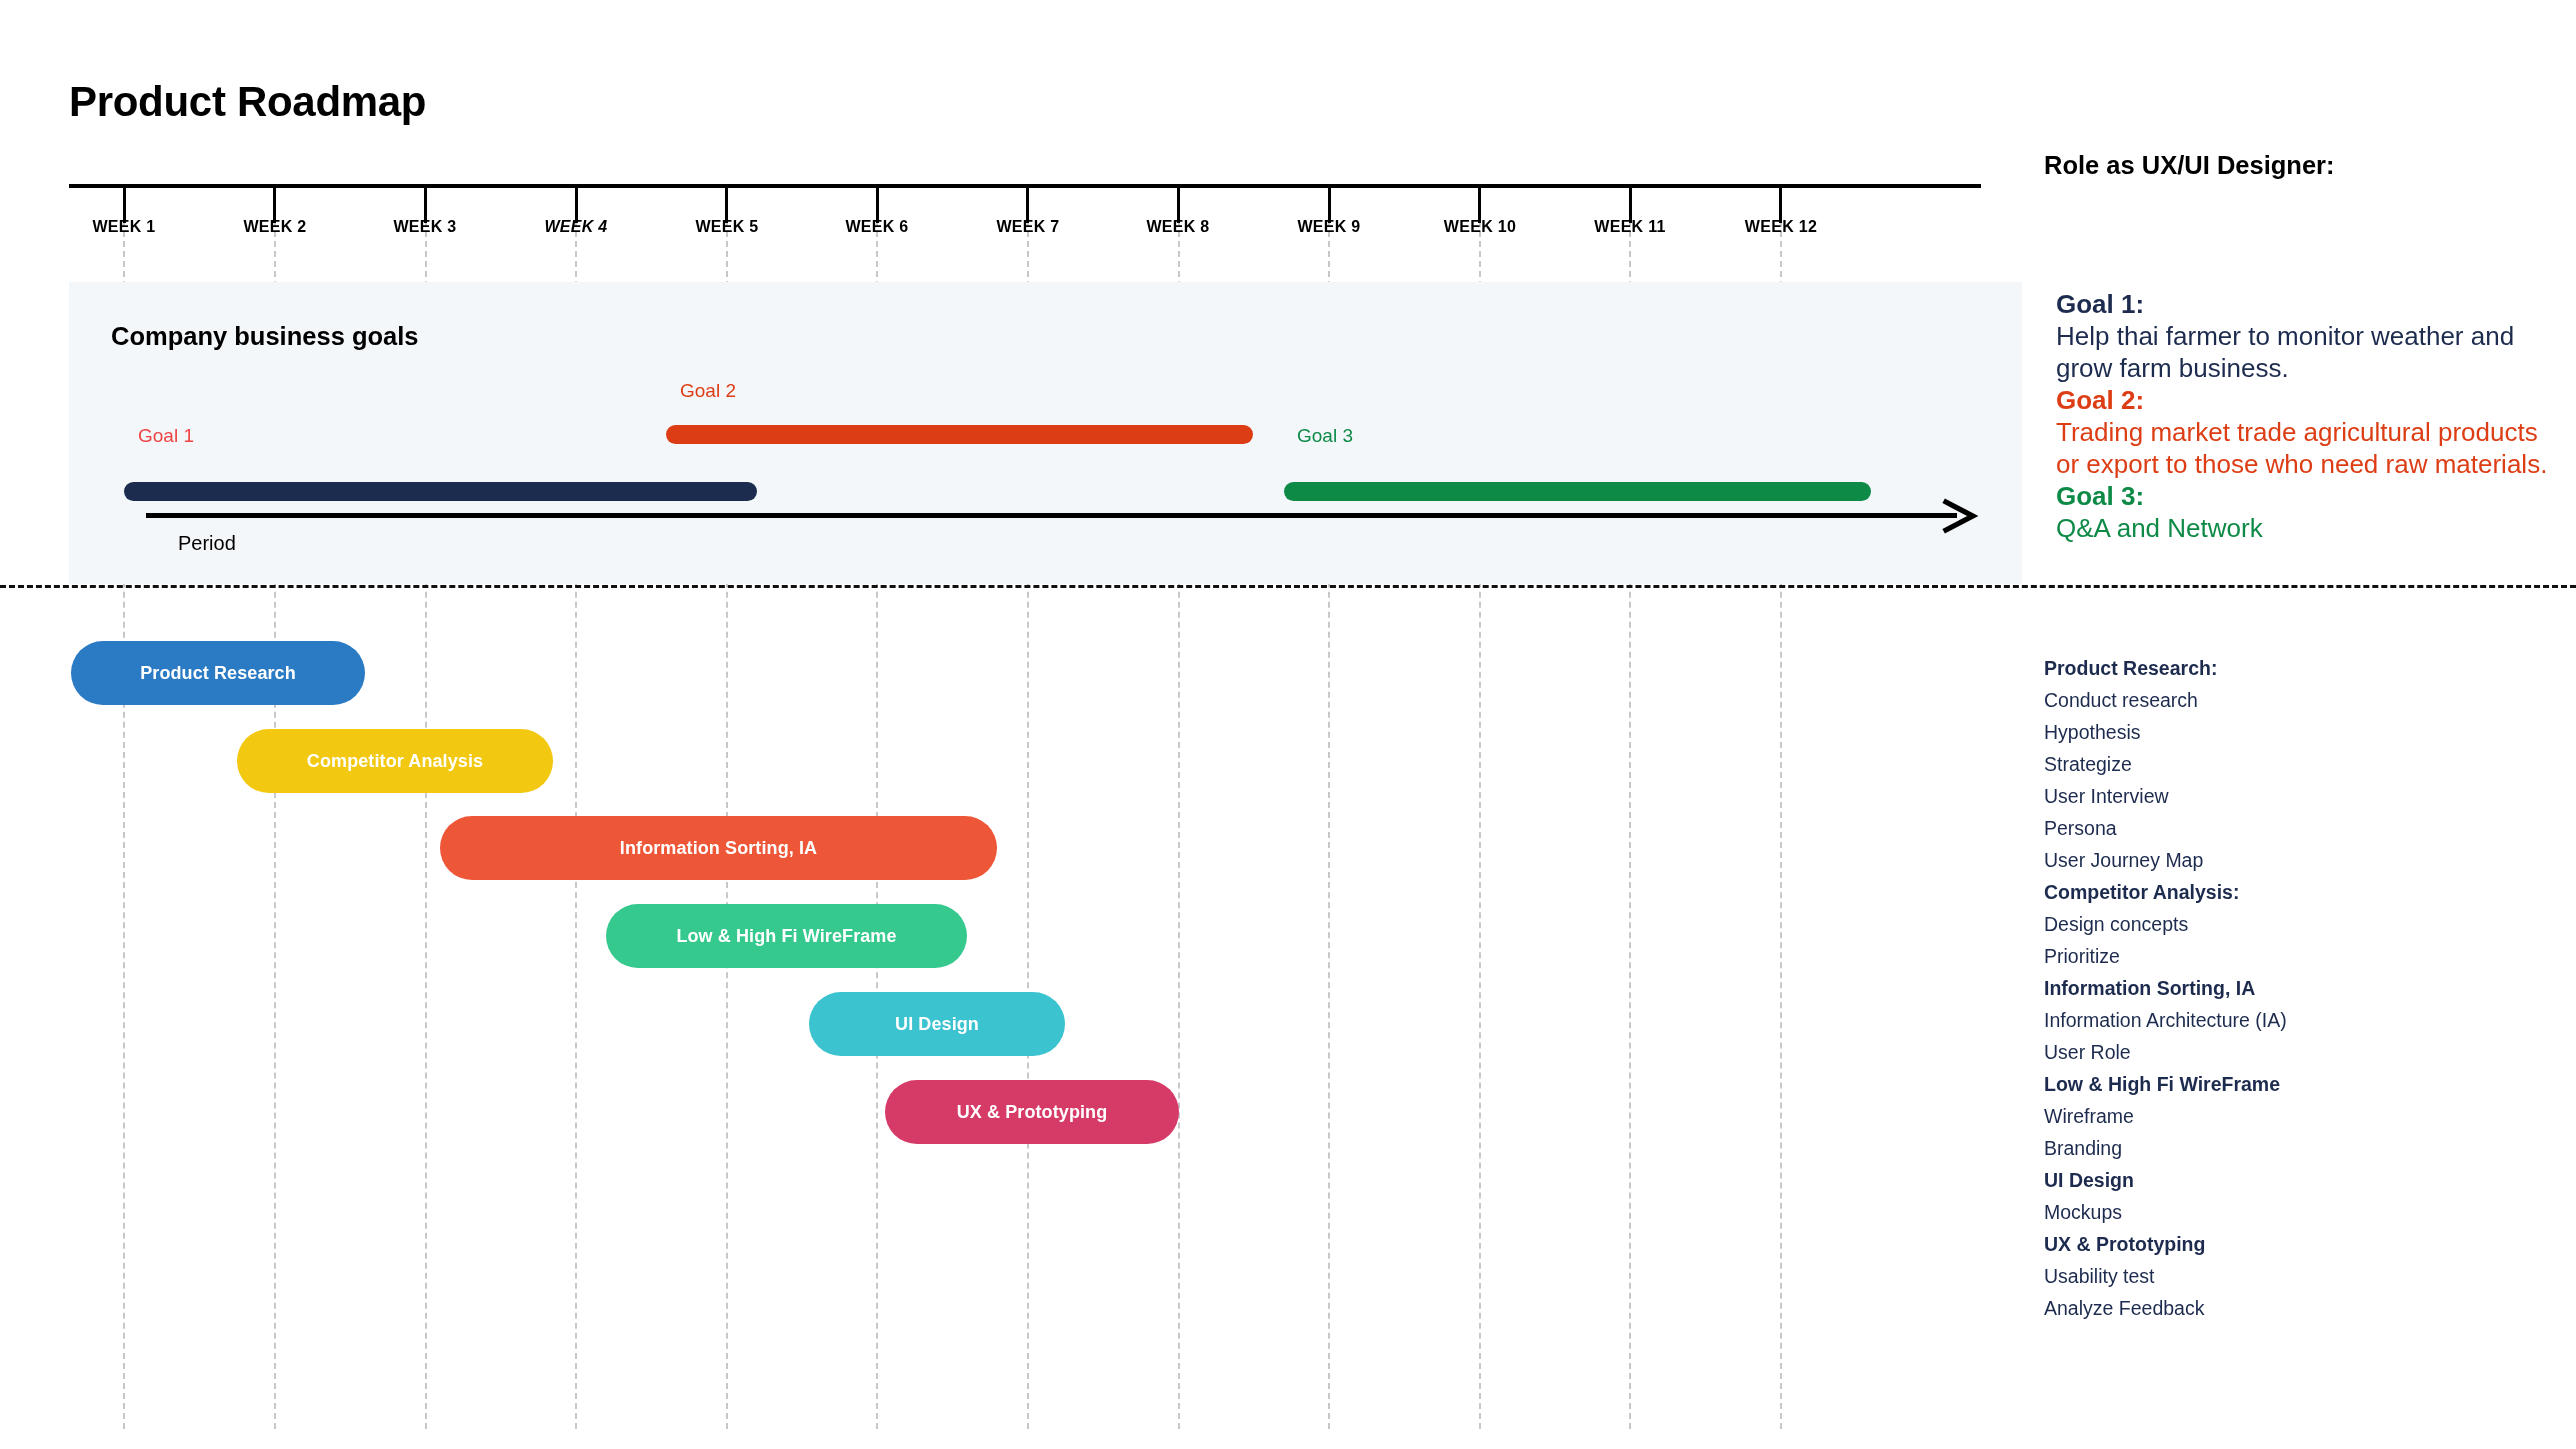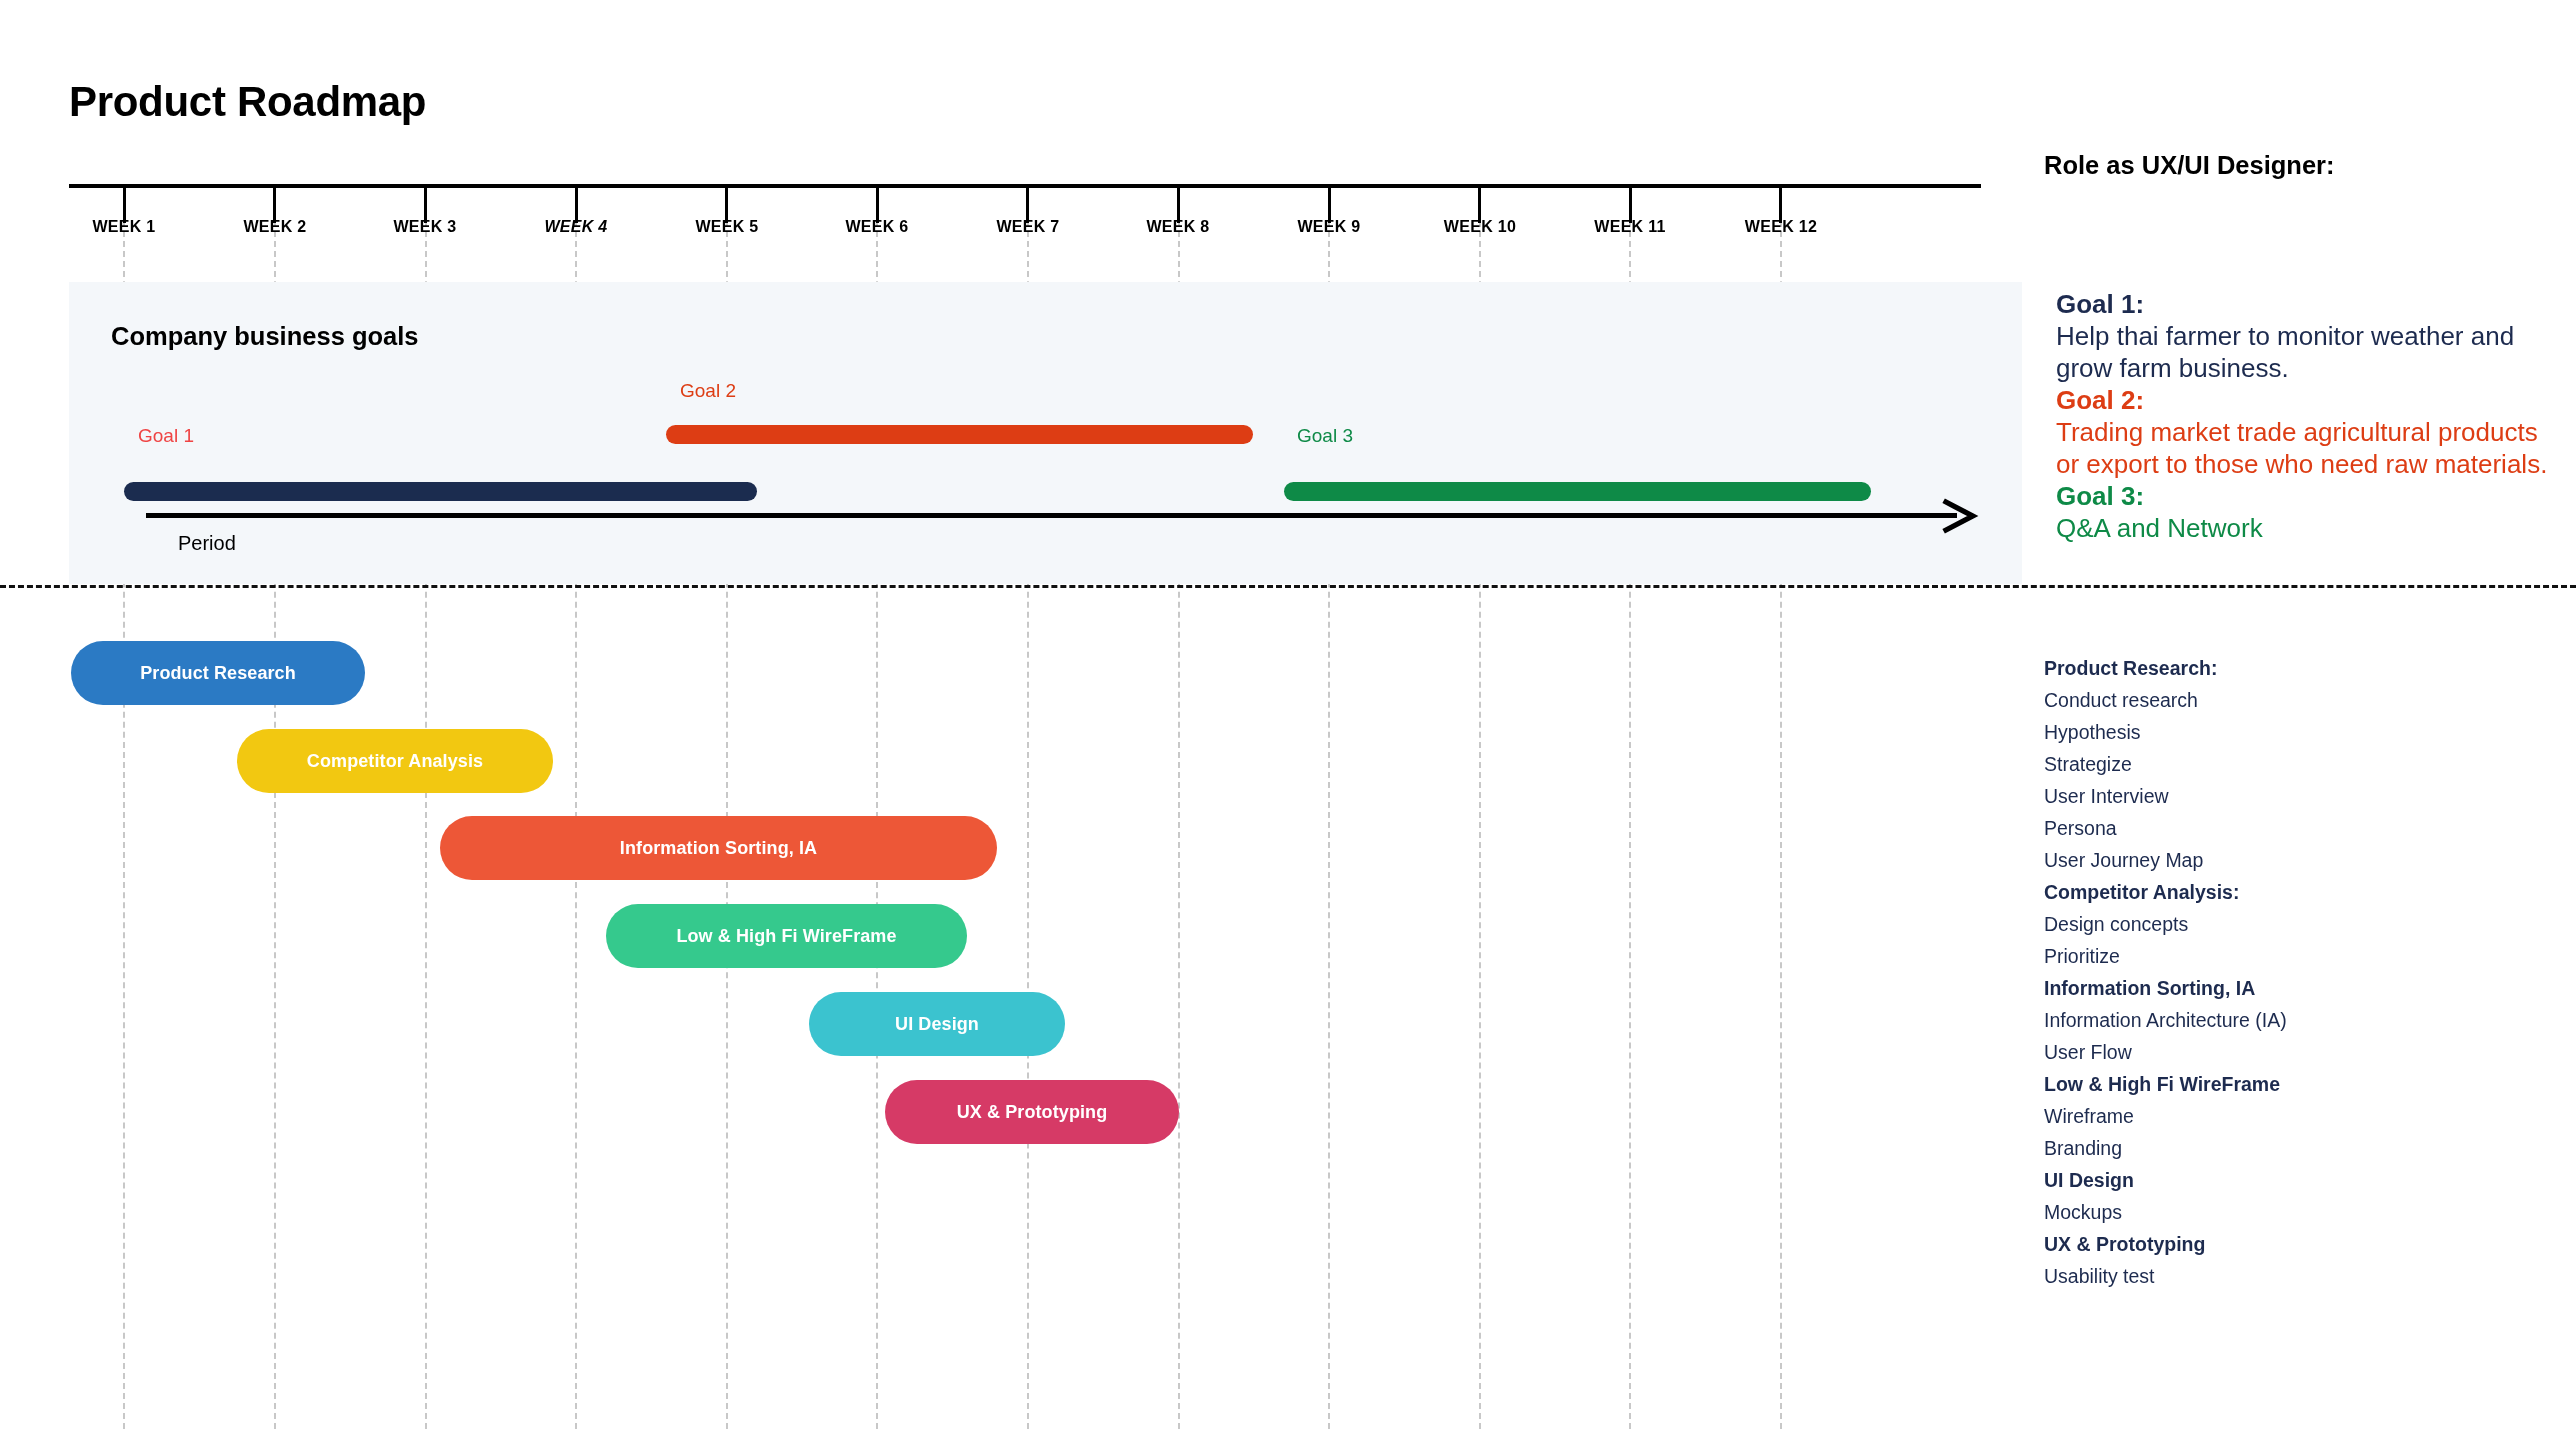--- a/index.html
+++ b/index.html
@@ -258,23 +258,24 @@
       <div>Hypothesis</div>
       <div>Strategize</div>
       <div>User Interview</div>
       <div>Persona</div>
       <div>User Journey Map</div>
       <div class="t-head">Competitor Analysis:</div>
       <div>Design concepts</div>
       <div>Prioritize</div>
       <div class="t-head">Information Sorting, IA</div>
       <div>Information Architecture (IA)</div>
-      <div>User Flow</div>
+      <div>User Role</div>
       <div class="t-head">Low &amp; High Fi WireFrame</div>
       <div>Wireframe</div>
       <div>Branding</div>
       <div class="t-head">UI Design</div>
       <div>Mockups</div>
       <div class="t-head">UX &amp; Prototyping</div>
       <div>Usability test</div>
+      <div>Analyze Feedback</div>
     </div>
 </div>
 
 
 </body></html>

